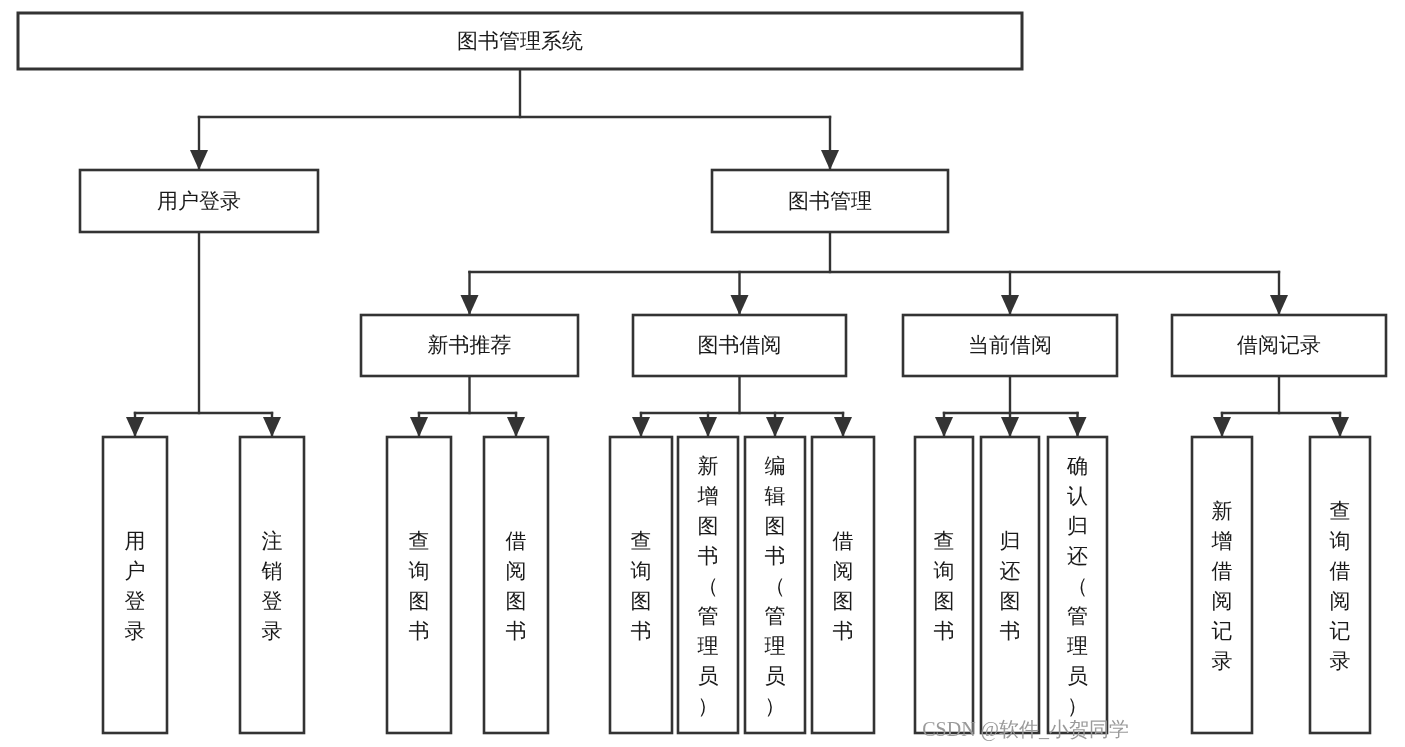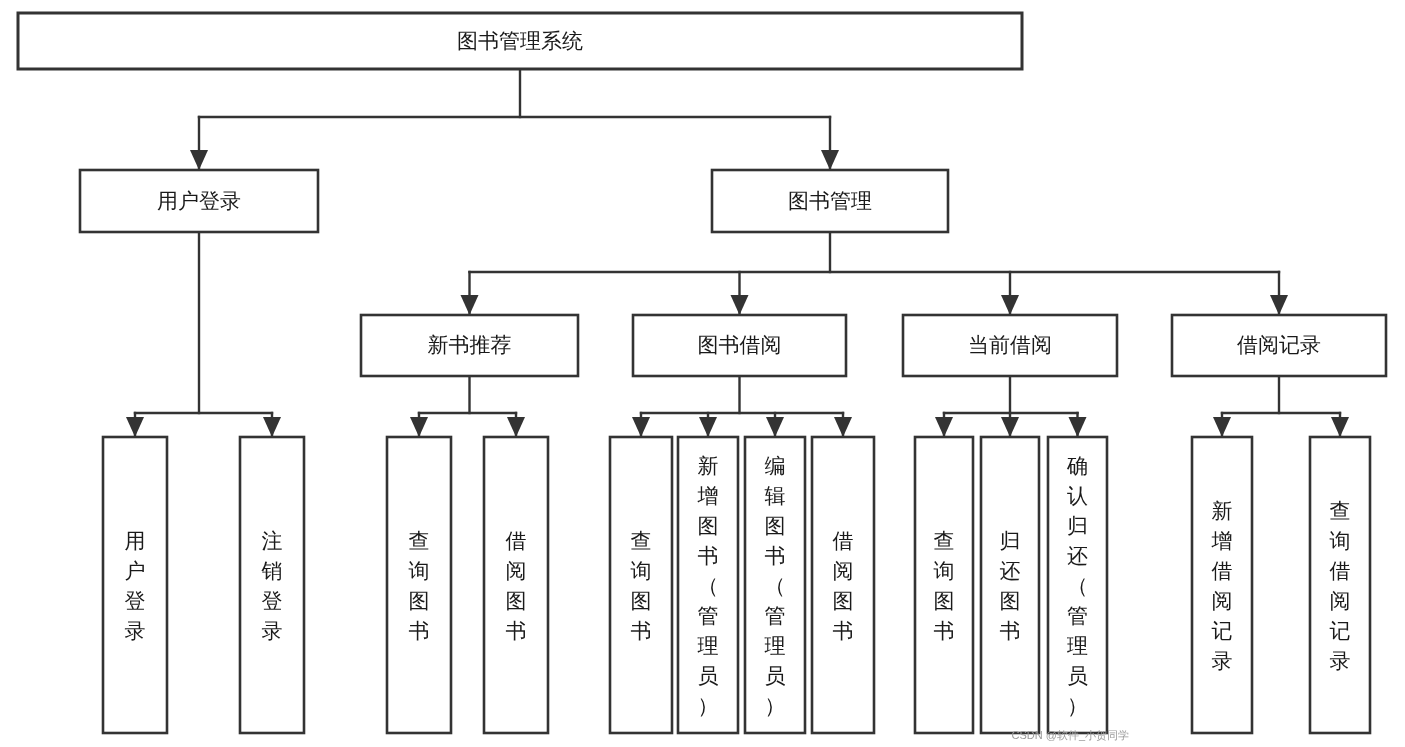--- a/index.html
+++ b/index.html
@@ -48,22 +48,22 @@
     font-family: "Liberation Sans", "DejaVu Sans", sans-serif;
     font-size: 21px;
     fill: #1a1a1a;
     text-anchor: middle;
     dominant-baseline: middle;
   }
   .watermark {
     position: absolute;
     right: 8px;
     bottom: 4px;
-    font-family: Liberation Sans, sans-serif;
-    font-size: 11px;
+    font-family: Liberation Serif, serif;
+    font-size: 20px;
     color: #9a9a9a;
     white-space: nowrap;
     pointer-events: none;
   }
 </style>
 </head>
 <body>
 
 <div id="diagram-root">
   <svg id="diagram-svg" viewBox="0 0 1405 747">

